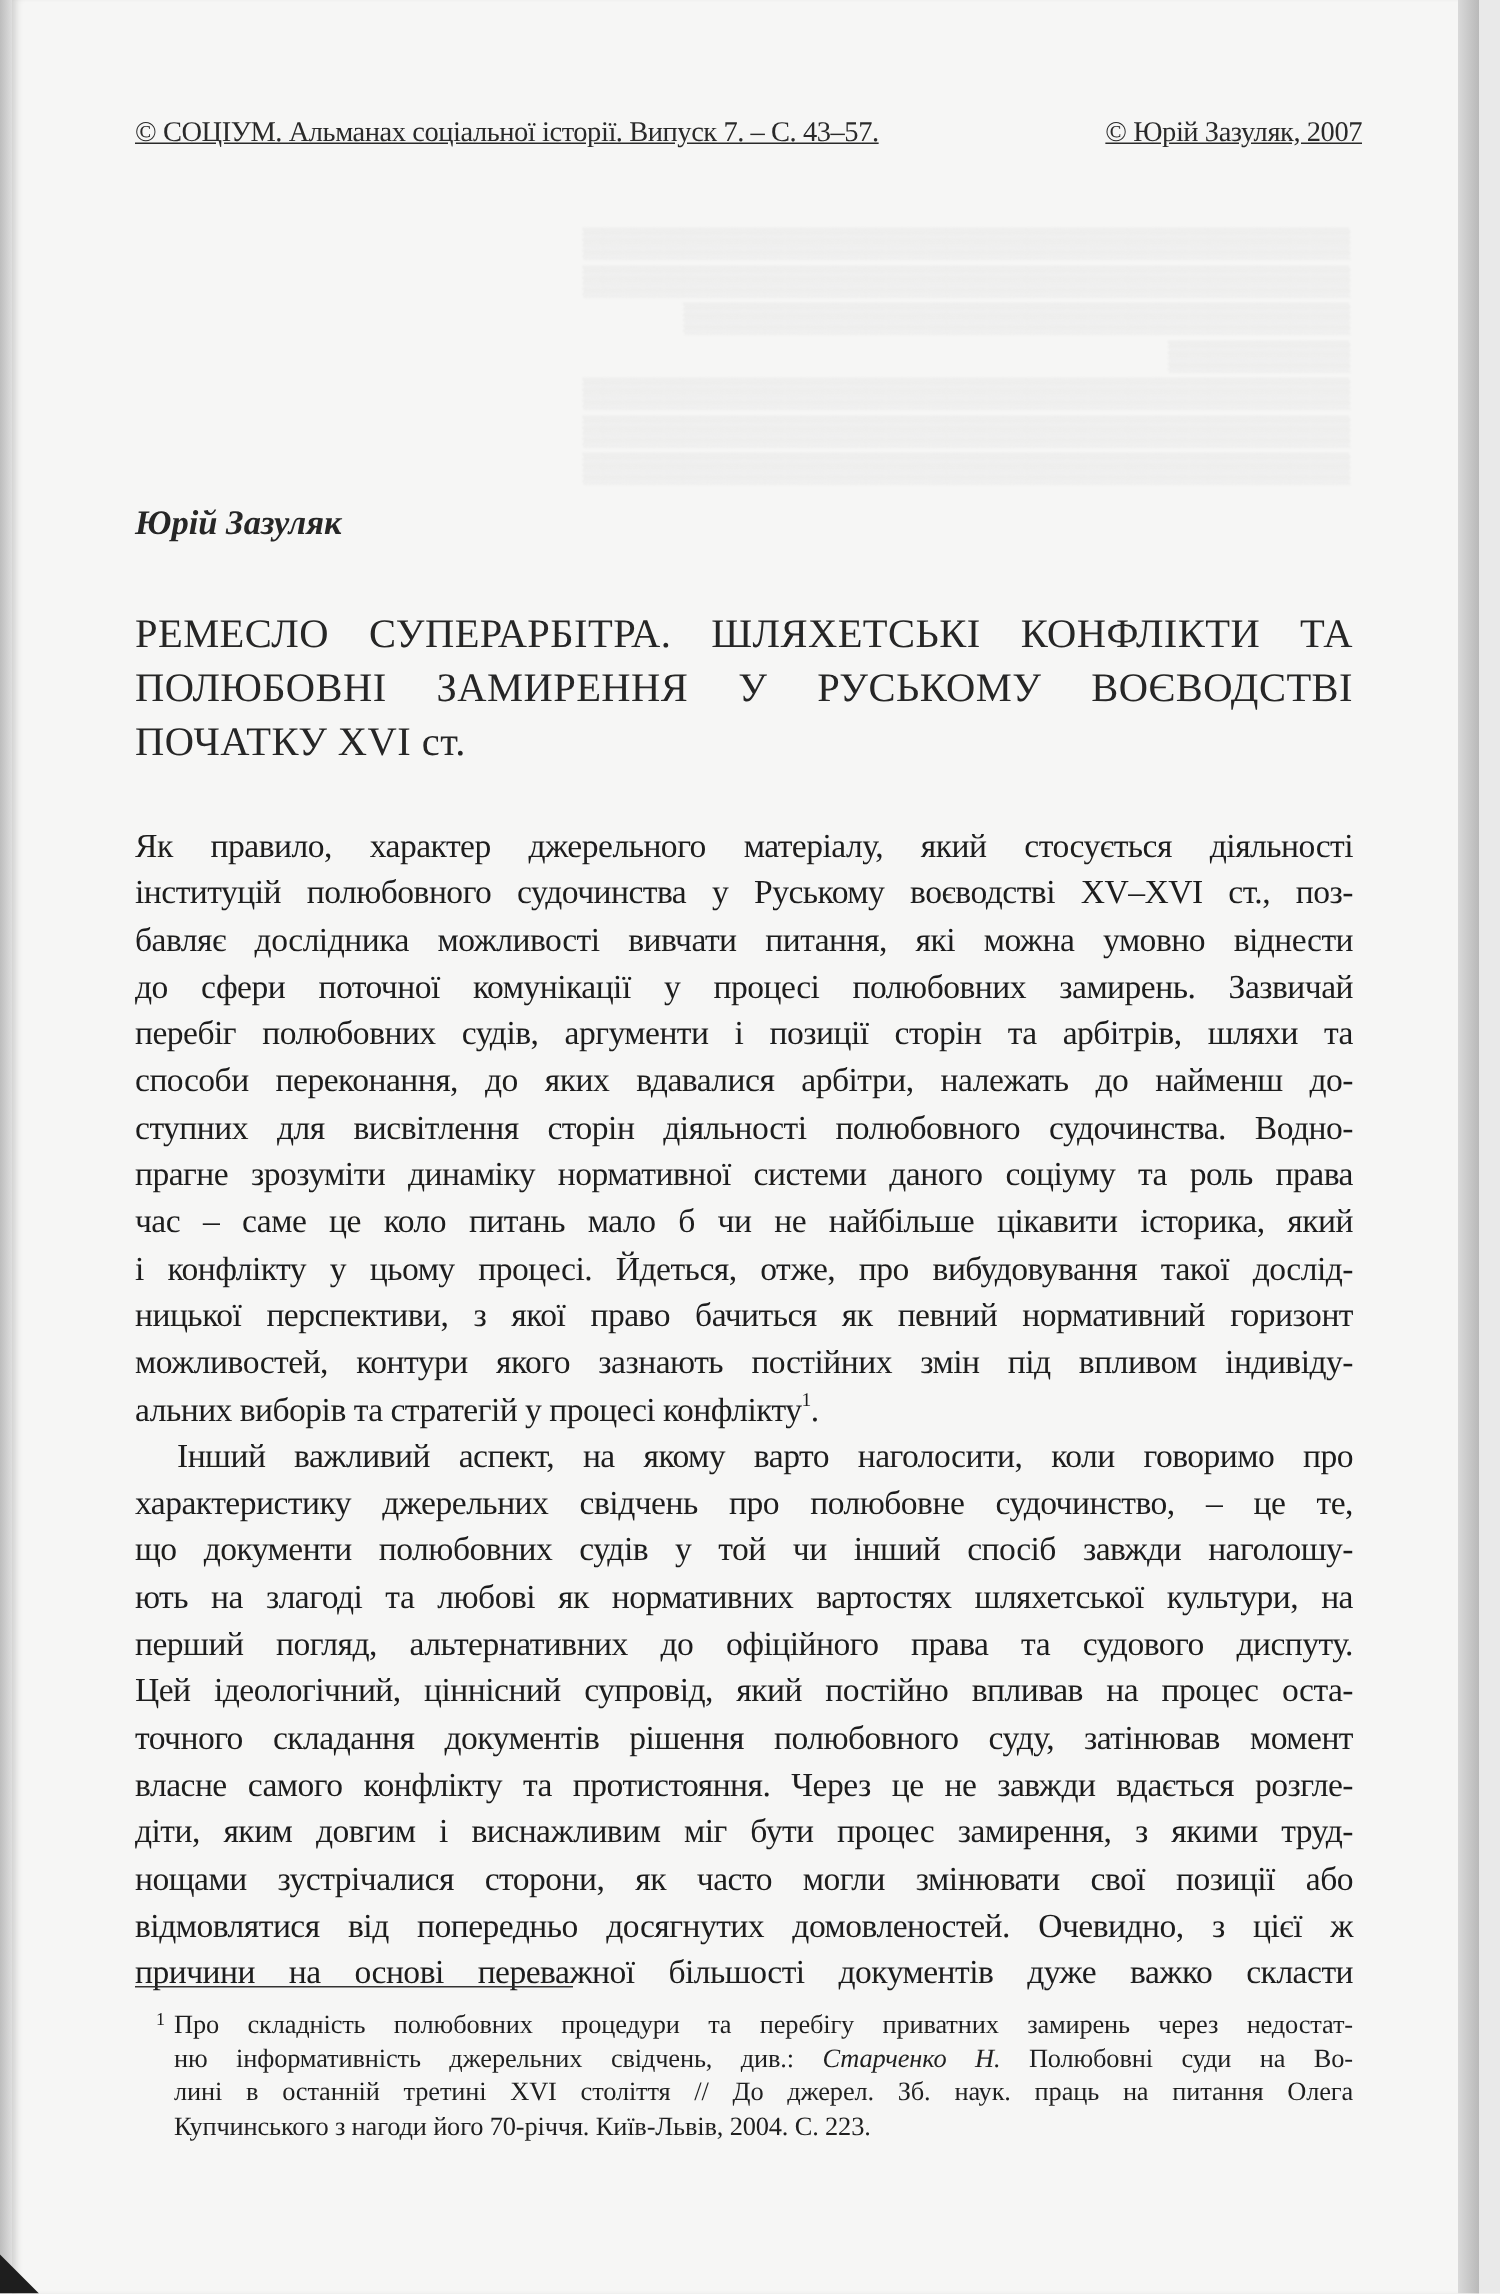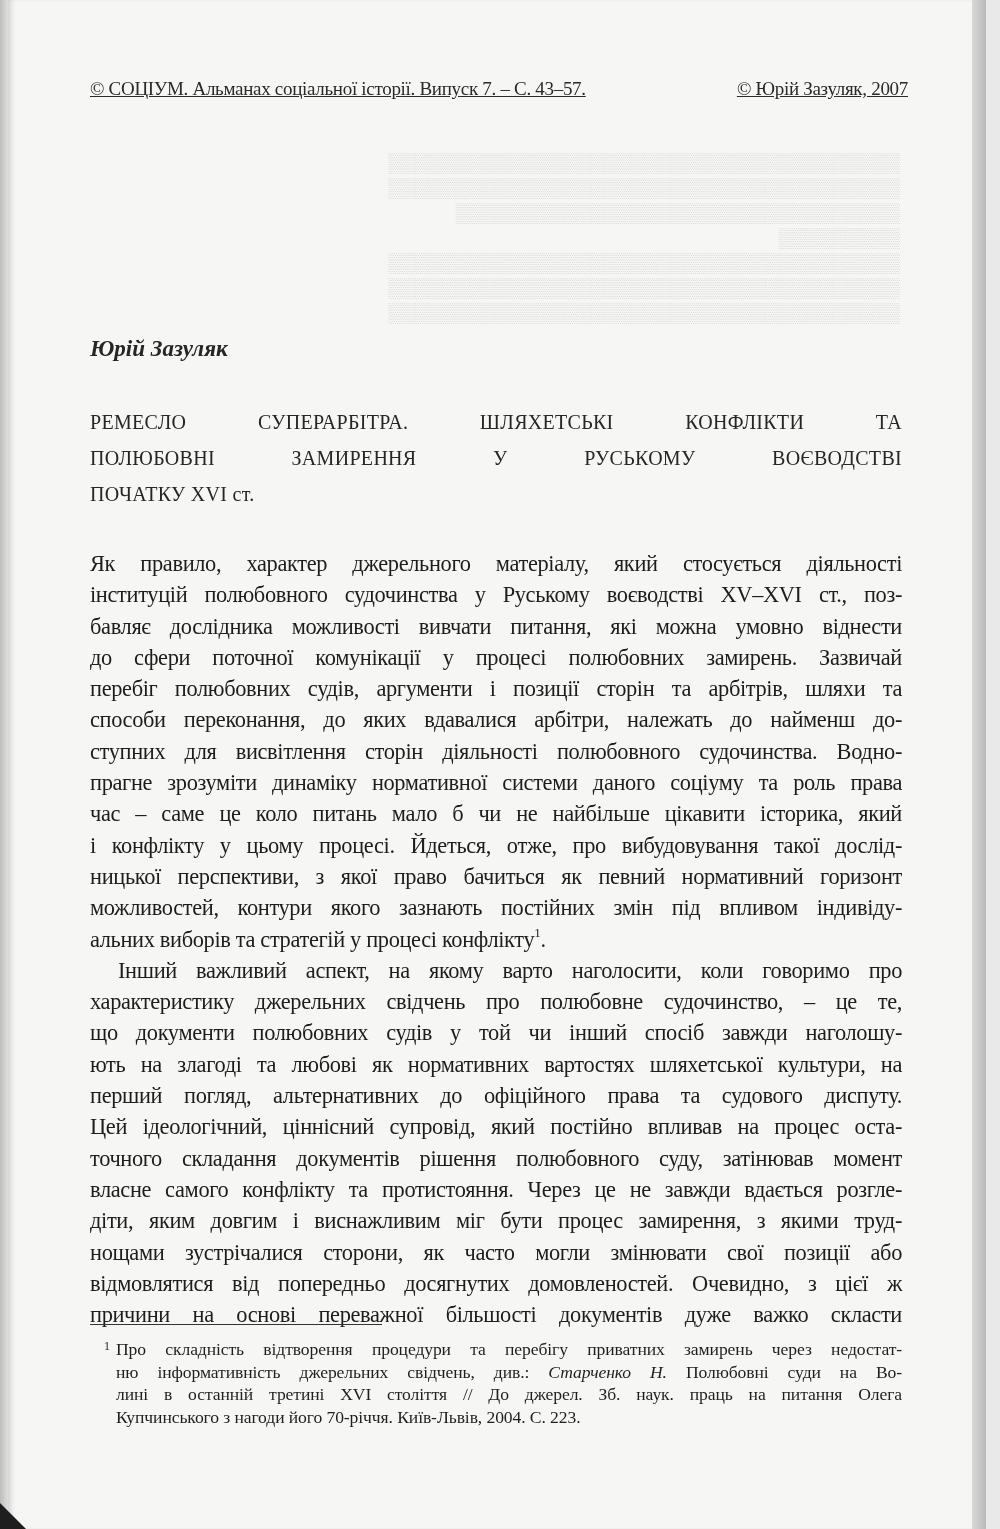--- a/index.html
+++ b/index.html
@@ -84,21 +84,21 @@
       font-weight: bold;
       font-size: 23px;
       color: #262626;
     }
 
     .title {
       position: absolute;
       left: 90px;
       top: 404px;
       width: 812px;
-      font-size: 20px;
+      font-size: 27px;
       line-height: 36px;
       color: #262626;
       letter-spacing: 0.3px;
     }
     .title .tl {
       display: block;
       text-align: justify;
       text-align-last: justify;
       white-space: nowrap;
     }
@@ -221,17 +221,17 @@
     <span class="bl">нощами зустрічалися сторони, як часто могли змінювати свої позиції або</span>
     <span class="bl">відмовлятися від попередньо досягнутих домовленостей. Очевидно, з цієї ж</span>
     <span class="bl">причини на основі переважної більшості документів дуже важко скласти</span>
   </div>
 </div>
 
 <div class="fn-rule"></div>
 
 <div class="footnote">
   <span class="fnmark">1</span>
-  <span class="fl">Про складність відтворення процедури та перебігу приватних замирень через недостат-</span>
+  <span class="fl">Про складність полюбовних процедури та перебігу приватних замирень через недостат-</span>
   <span class="fl"><span>ню інформативність джерельних свідчень, див.: </span><i>Старченко Н.</i><span> Полюбовні суди на Во-</span></span>
   <span class="fl">лині в останній третині XVI століття // До джерел. Зб. наук. праць на питання Олега</span>
   <span class="fl last">Купчинського з нагоди його 70-річчя. Київ-Львів, 2004. С. 223.</span>
 </div>
 
 </body></html>

